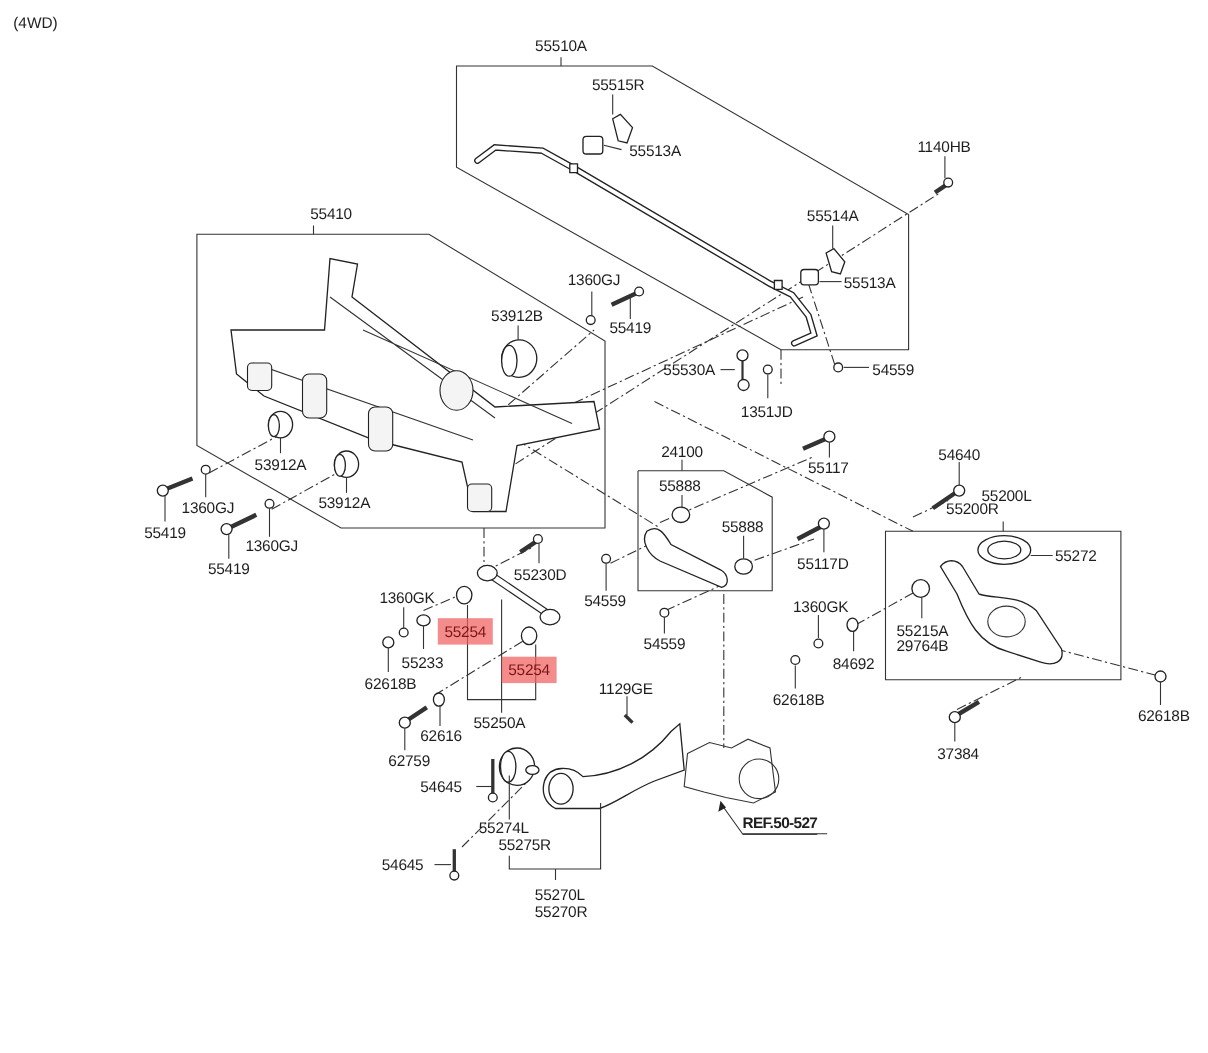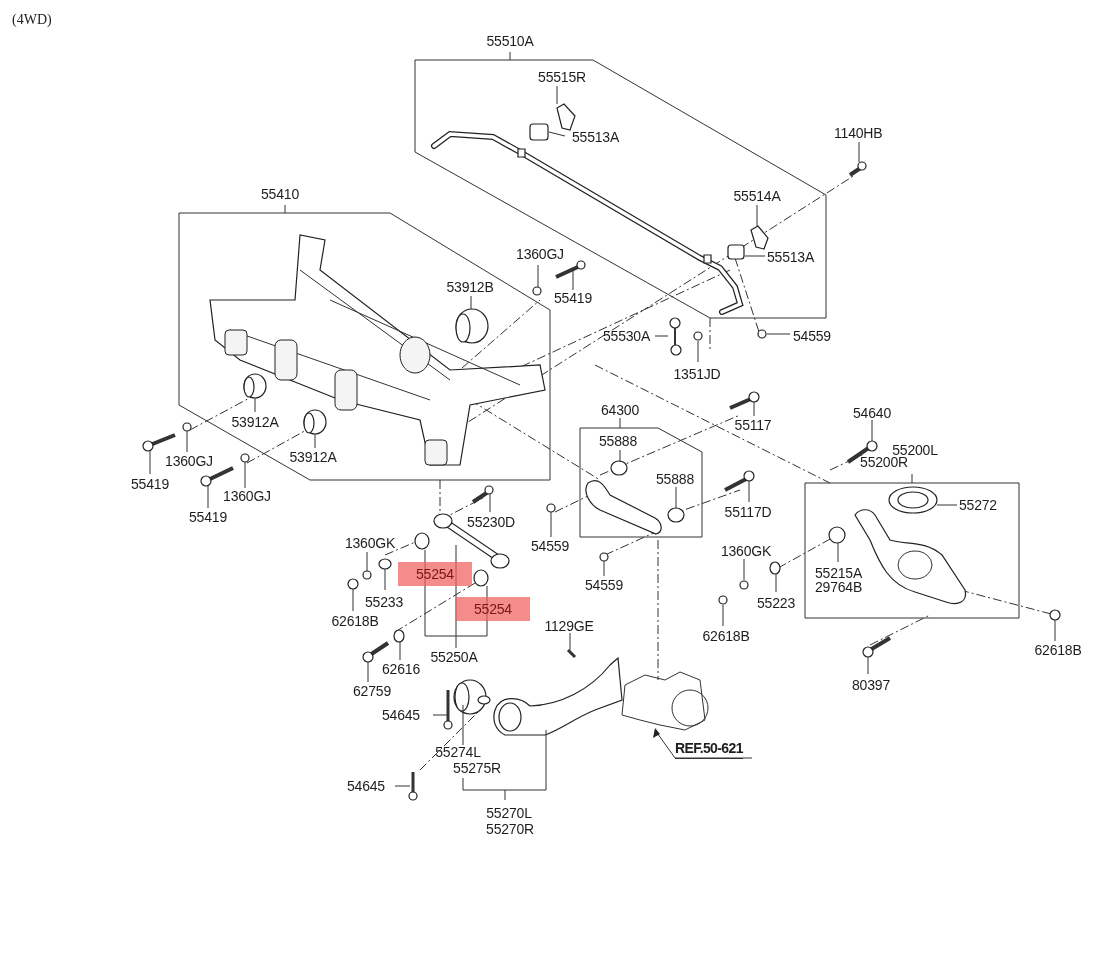--- a/index.html
+++ b/index.html
@@ -1,23 +1,23 @@
 <!DOCTYPE html>
 <html><head>
 <meta charset="utf-8">
 <style>
   html, body { margin: 0; padding: 0; background: #ffffff; }
   body { width: 1098px; height: 957px; position: relative; overflow: hidden;
          font-family: "Liberation Sans", sans-serif; color: #222; }
   #diagram { position: absolute; left: 0; top: 0; width: 1098px; height: 957px; }
   .lbl { position: absolute; font-size: 14px; line-height: 16px; white-space: nowrap; color: #1e1e1e; letter-spacing: -0.2px; text-align: center; }
   .lbl.center { transform: translateX(-50%); text-align: center; }
-  .lbl.hl { background: rgba(240,96,96,0.72); color: #7a1515; padding: 4px 18px; }
+  .lbl.hl { background: rgba(240,96,96,0.72); color: #7a1515; padding: 4px 6px; }
   .lbl.ref { font-weight: bold; border-bottom: 1px solid #333; padding-bottom: 2px; letter-spacing: -0.6px; }
-  .tag { position: absolute; left: 12px; top: 12px; font-size: 14px; font-family: Liberation Serif, serif; }
+  .tag { position: absolute; left: 12px; top: 12px; font-size: 14px; }
   svg line, svg polyline, svg path, svg rect, svg ellipse, svg circle, svg polygon { vector-effect: non-scaling-stroke; }
   .ln { stroke: #333; stroke-width: 1; fill: none; }
   .dash { stroke: #333; stroke-width: 1; fill: none; stroke-dasharray: 9 3 2 3; }
   .part { stroke: #222; stroke-width: 1.2; fill: #fff; }
   .partf { stroke: #222; stroke-width: 1; fill: #f4f4f4; }
 </style>
 </head>
 <body>
 
 <div class="tag">(4WD)</div>
@@ -250,32 +250,32 @@
 <div class="lbl center" style="left:510px;top:33px">55510A</div>
 <div class="lbl center" style="left:562px;top:69px">55515R</div>
 <div class="lbl" style="left:572px;top:129px">55513A</div>
 <div class="lbl" style="left:834px;top:125px">1140HB</div>
 <div class="lbl center" style="left:757px;top:188px">55514A</div>
 <div class="lbl" style="left:767px;top:249px">55513A</div>
 <div class="lbl" style="left:603px;top:328px">55530A</div>
 <div class="lbl" style="left:793px;top:328px">54559</div>
 <div class="lbl center" style="left:697px;top:366px">1351JD</div>
 
-<div class="lbl center" style="left:280px;top:186px">55410</div>
+<div class="lbl center" style="left:301px;top:186px">55410</div>
 <div class="lbl center" style="left:540px;top:246px">1360GJ</div>
 <div class="lbl center" style="left:573px;top:290px">55419</div>
 <div class="lbl center" style="left:470px;top:279px">53912B</div>
 <div class="lbl center" style="left:255px;top:414px">53912A</div>
 <div class="lbl center" style="left:313px;top:449px">53912A</div>
 <div class="lbl center" style="left:189px;top:453px">1360GJ</div>
 <div class="lbl center" style="left:247px;top:488px">1360GJ</div>
 <div class="lbl center" style="left:150px;top:476px">55419</div>
 <div class="lbl center" style="left:208px;top:509px">55419</div>
 
-<div class="lbl center" style="left:620px;top:402px">64300</div>
+<div class="lbl center" style="left:620px;top:402px">24100</div>
 <div class="lbl center" style="left:618px;top:433px">55888</div>
 <div class="lbl center" style="left:675px;top:471px">55888</div>
 <div class="lbl center" style="left:753px;top:417px">55117</div>
 <div class="lbl center" style="left:748px;top:504px">55117D</div>
 <div class="lbl center" style="left:550px;top:538px">54559</div>
 <div class="lbl center" style="left:604px;top:577px">54559</div>
 
 <div class="lbl center" style="left:491px;top:514px">55230D</div>
 <div class="lbl center" style="left:370px;top:535px">1360GK</div>
 <div class="lbl center" style="left:384px;top:594px">55233</div>
@@ -284,27 +284,27 @@
 <div class="lbl hl" style="left:456px;top:597px">55254</div>
 <div class="lbl center" style="left:401px;top:661px">62616</div>
 <div class="lbl center" style="left:372px;top:683px">62759</div>
 <div class="lbl center" style="left:454px;top:649px">55250A</div>
 
 <div class="lbl center" style="left:872px;top:405px">54640</div>
 <div class="lbl center" style="left:915px;top:442px">55200L</div>
 <div class="lbl center" style="left:884px;top:454px">55200R</div>
 <div class="lbl" style="left:959px;top:497px">55272</div>
 <div class="lbl center" style="left:746px;top:543px">1360GK</div>
-<div class="lbl center" style="left:776px;top:595px">55223</div>
+<div class="lbl center" style="left:776px;top:595px">84692</div>
 <div class="lbl" style="left:815px;top:565px">55215A</div>
 <div class="lbl" style="left:815px;top:579px">29764B</div>
 <div class="lbl center" style="left:726px;top:628px">62618B</div>
 <div class="lbl center" style="left:1058px;top:642px">62618B</div>
-<div class="lbl center" style="left:871px;top:677px">80397</div>
+<div class="lbl center" style="left:871px;top:677px">37384</div>
 
 <div class="lbl center" style="left:569px;top:618px">1129GE</div>
 <div class="lbl" style="left:382px;top:707px">54645</div>
 <div class="lbl" style="left:347px;top:778px">54645</div>
 <div class="lbl center" style="left:458px;top:744px">55274L</div>
 <div class="lbl center" style="left:477px;top:760px">55275R</div>
 <div class="lbl center" style="left:509px;top:805px">55270L</div>
 <div class="lbl center" style="left:510px;top:821px">55270R</div>
-<div class="lbl ref" style="left:675px;top:740px">REF.50-621</div>
+<div class="lbl ref" style="left:675px;top:740px">REF.50-527</div>
 
 </body></html>

